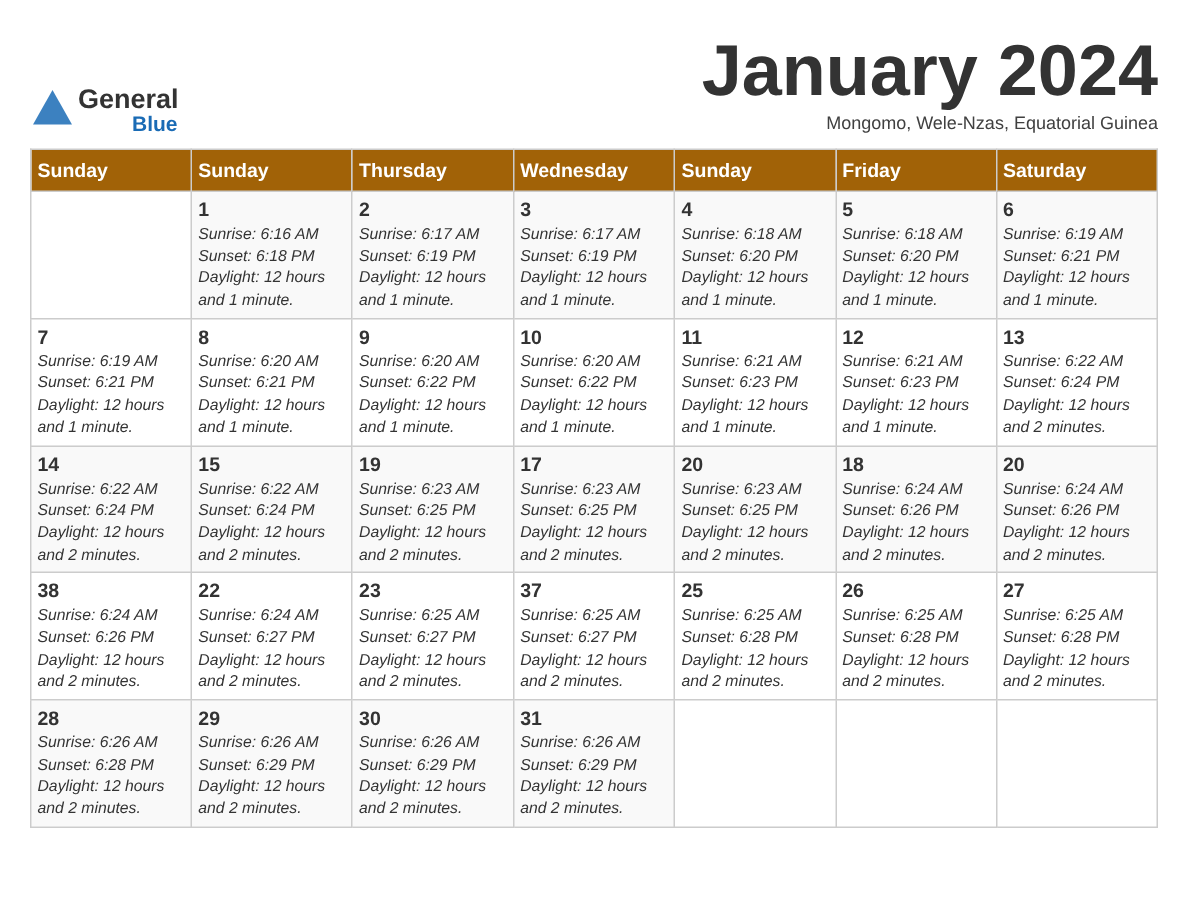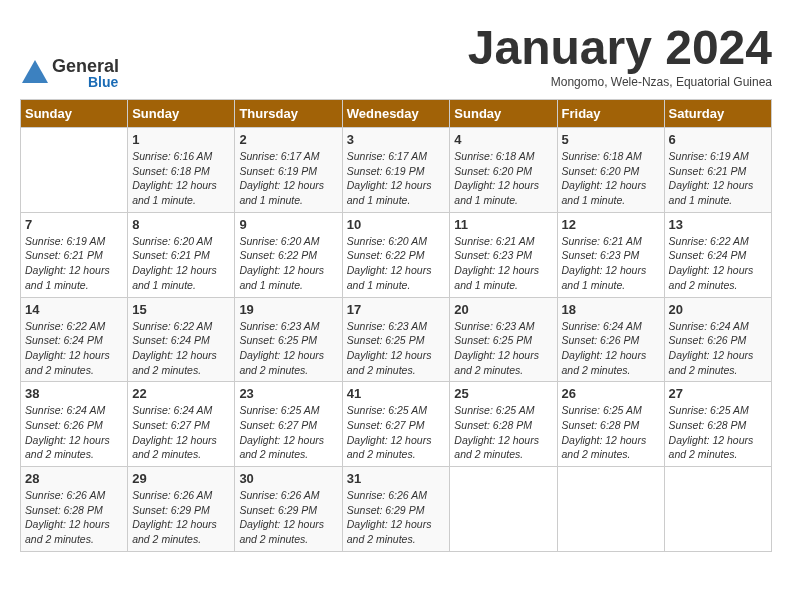--- a/index.html
+++ b/index.html
@@ -289,21 +289,21 @@
 and 2 minutes.</div>
         </td>
         <td>
           <span class="day-num">23</span>
           <div class="day-info" style="white-space: pre-line;">Sunrise: 6:25 AM
 Sunset: 6:27 PM
 Daylight: 12 hours
 and 2 minutes.</div>
         </td>
         <td>
-          <span class="day-num">41</span>
+          <span class="day-num">37</span>
           <div class="day-info" style="white-space: pre-line;">Sunrise: 6:25 AM
 Sunset: 6:27 PM
 Daylight: 12 hours
 and 2 minutes.</div>
         </td>
         <td>
           <span class="day-num">25</span>
           <div class="day-info" style="white-space: pre-line;">Sunrise: 6:25 AM
 Sunset: 6:28 PM
 Daylight: 12 hours

